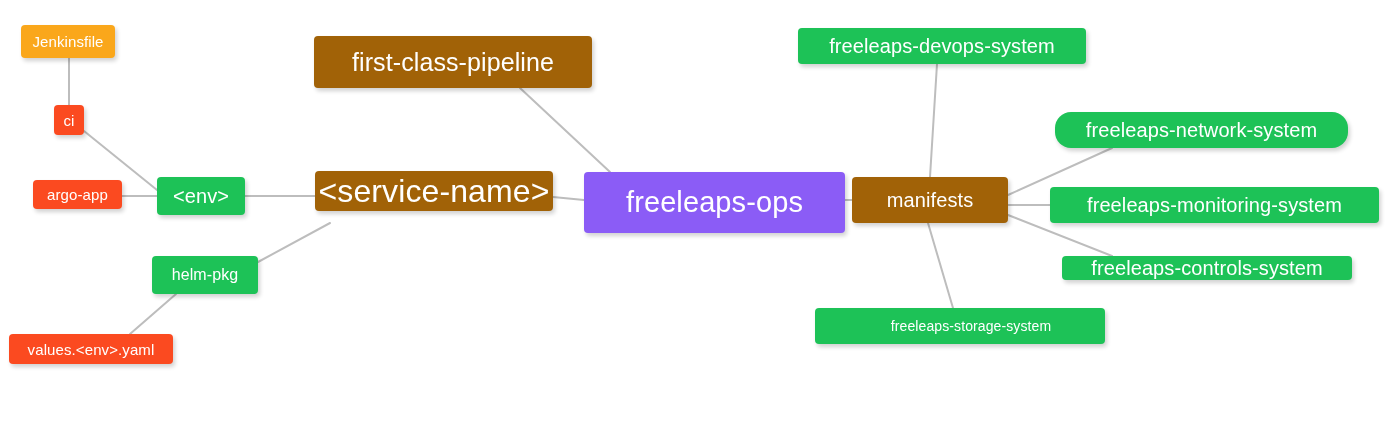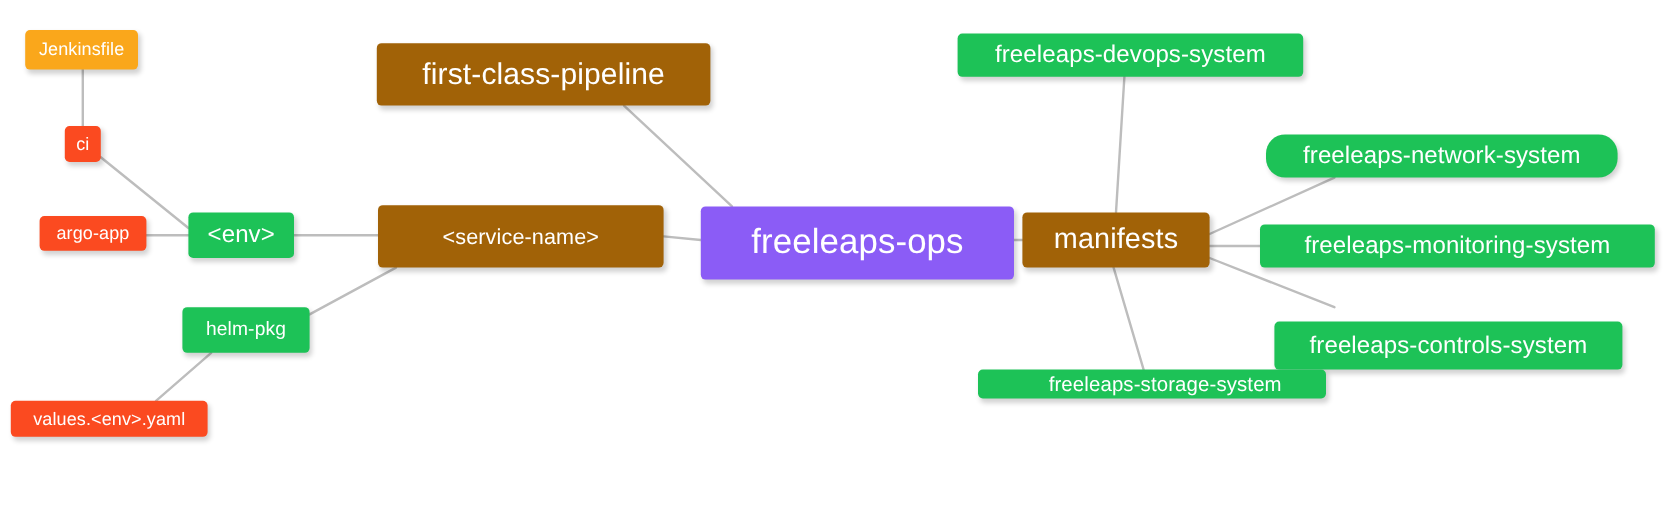--- a/index.html
+++ b/index.html
@@ -60,27 +60,27 @@
       <line x1="176" y1="294" x2="130" y2="334" stroke="#bdbdbd" stroke-width="2" stroke-linecap="round"></line>
       <line x1="930" y1="177" x2="937" y2="64" stroke="#bdbdbd" stroke-width="2" stroke-linecap="round"></line>
       <line x1="1008" y1="195" x2="1112" y2="148" stroke="#bdbdbd" stroke-width="2" stroke-linecap="round"></line>
       <line x1="1008" y1="205" x2="1050" y2="205" stroke="#bdbdbd" stroke-width="2" stroke-linecap="round"></line>
       <line x1="1008" y1="215" x2="1112" y2="256" stroke="#bdbdbd" stroke-width="2" stroke-linecap="round"></line>
       <line x1="928" y1="223" x2="953" y2="308" stroke="#bdbdbd" stroke-width="2" stroke-linecap="round"></line>
     </svg>
   <div id="node-layer">
       <div class="node n-root" style="left: 584px; top: 172px; width: 261px; height: 61px; font-size: 29px;">freeleaps-ops</div>
       <div class="node n-blue" style="left: 314px; top: 36px; width: 278px; height: 52px; font-size: 25px;">first-class-pipeline</div>
-      <div class="node n-blue" style="left: 315px; top: 171px; width: 238px; height: 52px; font-size: 18px;">&lt;service-name&gt;</div>
-      <div class="node n-blue" style="left: 852px; top: 177px; width: 156px; height: 46px; font-size: 24px;">manifests</div>
+      <div class="node n-blue" style="left: 315px; top: 171px; width: 238px; height: 40px; font-size: 32px;">&lt;service-name&gt;</div>
+      <div class="node n-blue" style="left: 852px; top: 177px; width: 156px; height: 46px; font-size: 20px;">manifests</div>
       <div class="node n-green" style="left: 157px; top: 177px; width: 88px; height: 38px; font-size: 20px;">&lt;env&gt;</div>
       <div class="node n-green" style="left: 152px; top: 256px; width: 106px; height: 38px; font-size: 16px;">helm-pkg</div>
       <div class="node n-red" style="left: 54px; top: 105px; width: 30px; height: 30px; font-size: 15px;">ci</div>
       <div class="node n-red" style="left: 33px; top: 180px; width: 89px; height: 29px; font-size: 15px;">argo-app</div>
       <div class="node n-red" style="left: 9px; top: 334px; width: 164px; height: 30px; font-size: 15px;">values.&lt;env&gt;.yaml</div>
       <div class="node n-orange" style="left: 21px; top: 25px; width: 94px; height: 33px; font-size: 15px; text-align: center;">Jenkinsfile</div>
       <div class="node n-green" style="left: 798px; top: 28px; width: 288px; height: 36px; font-size: 20px;">freeleaps-devops-system</div>
       <div class="node n-green" style="left: 1055px; top: 112px; width: 293px; height: 36px; font-size: 20px; border-radius: 16px;">freeleaps-network-system</div>
       <div class="node n-green" style="left: 1050px; top: 187px; width: 329px; height: 36px; font-size: 20px;">freeleaps-monitoring-system</div>
-      <div class="node n-green" style="left: 1062px; top: 268px; width: 290px; height: 40px; font-size: 20px;">freeleaps-controls-system</div>
-      <div class="node n-green" style="left: 815px; top: 308px; width: 290px; height: 24px; font-size: 17px; padding-left: 22px;">freeleaps-storage-system</div>
+      <div class="node n-green" style="left: 1062px; top: 256px; width: 290px; height: 24px; font-size: 20px;">freeleaps-controls-system</div>
+      <div class="node n-green" style="left: 815px; top: 308px; width: 290px; height: 36px; font-size: 14px; padding-left: 22px;">freeleaps-storage-system</div>
     </div>
 </div>
 
 </body></html>

